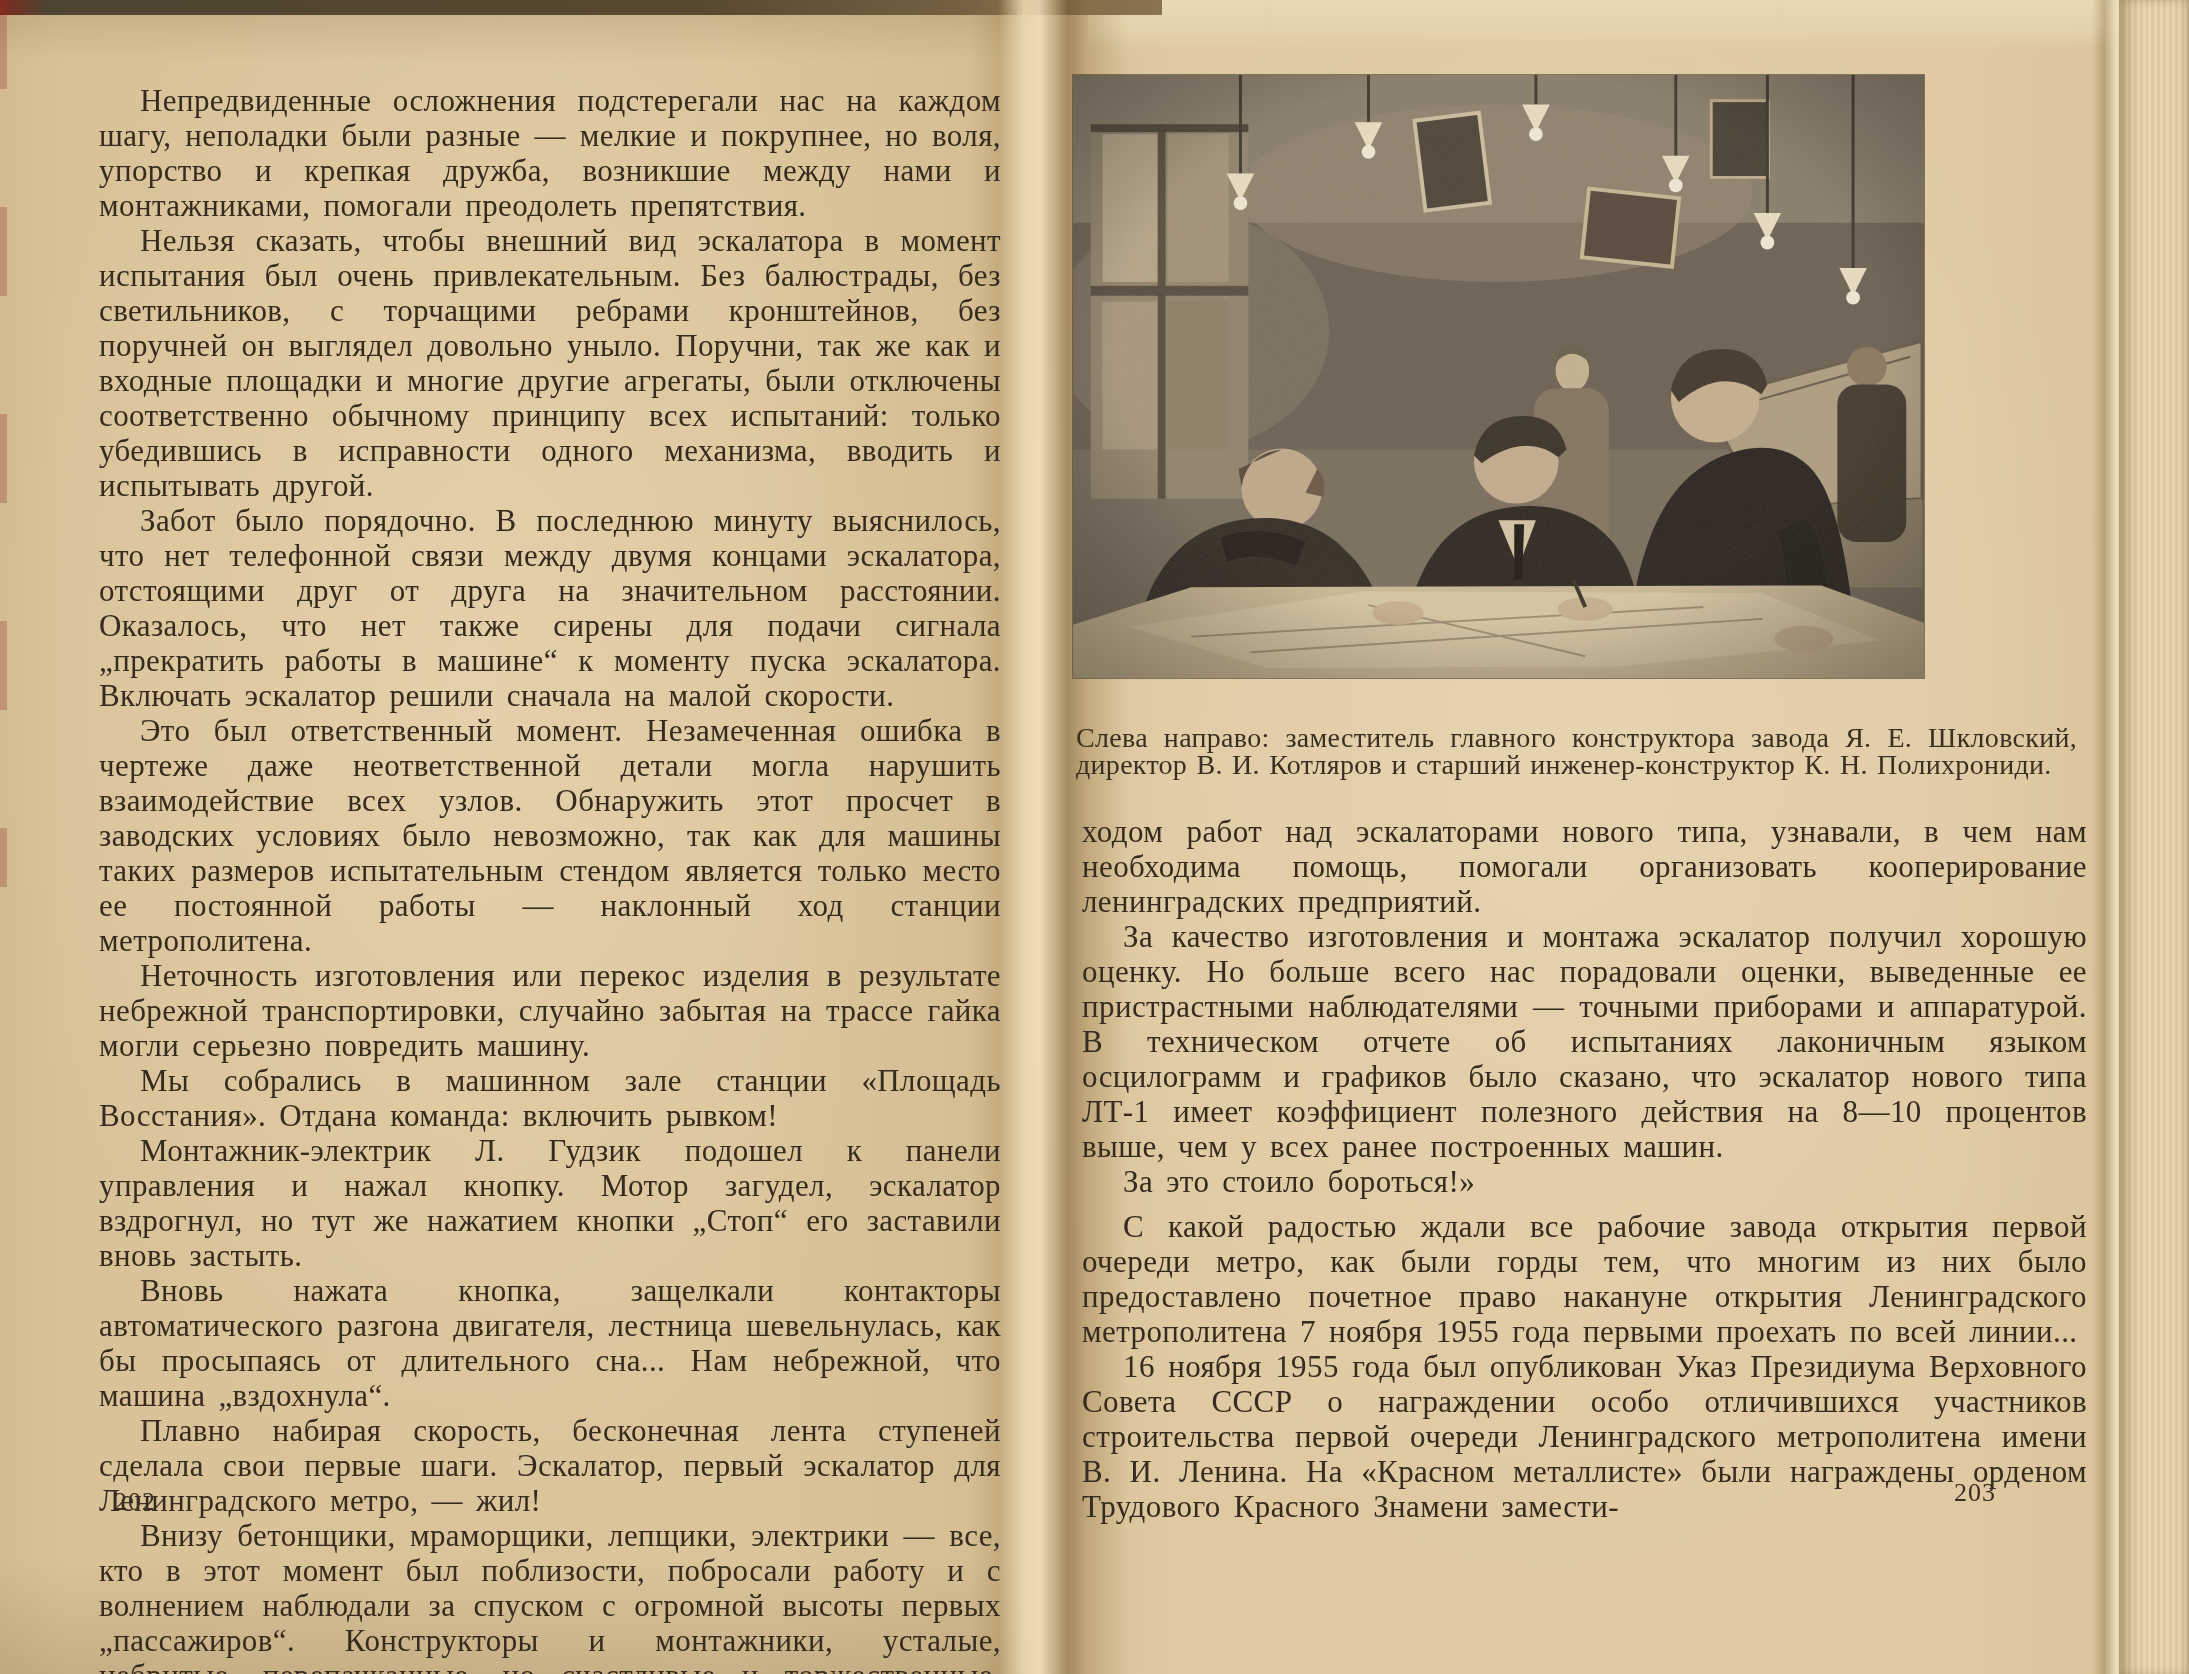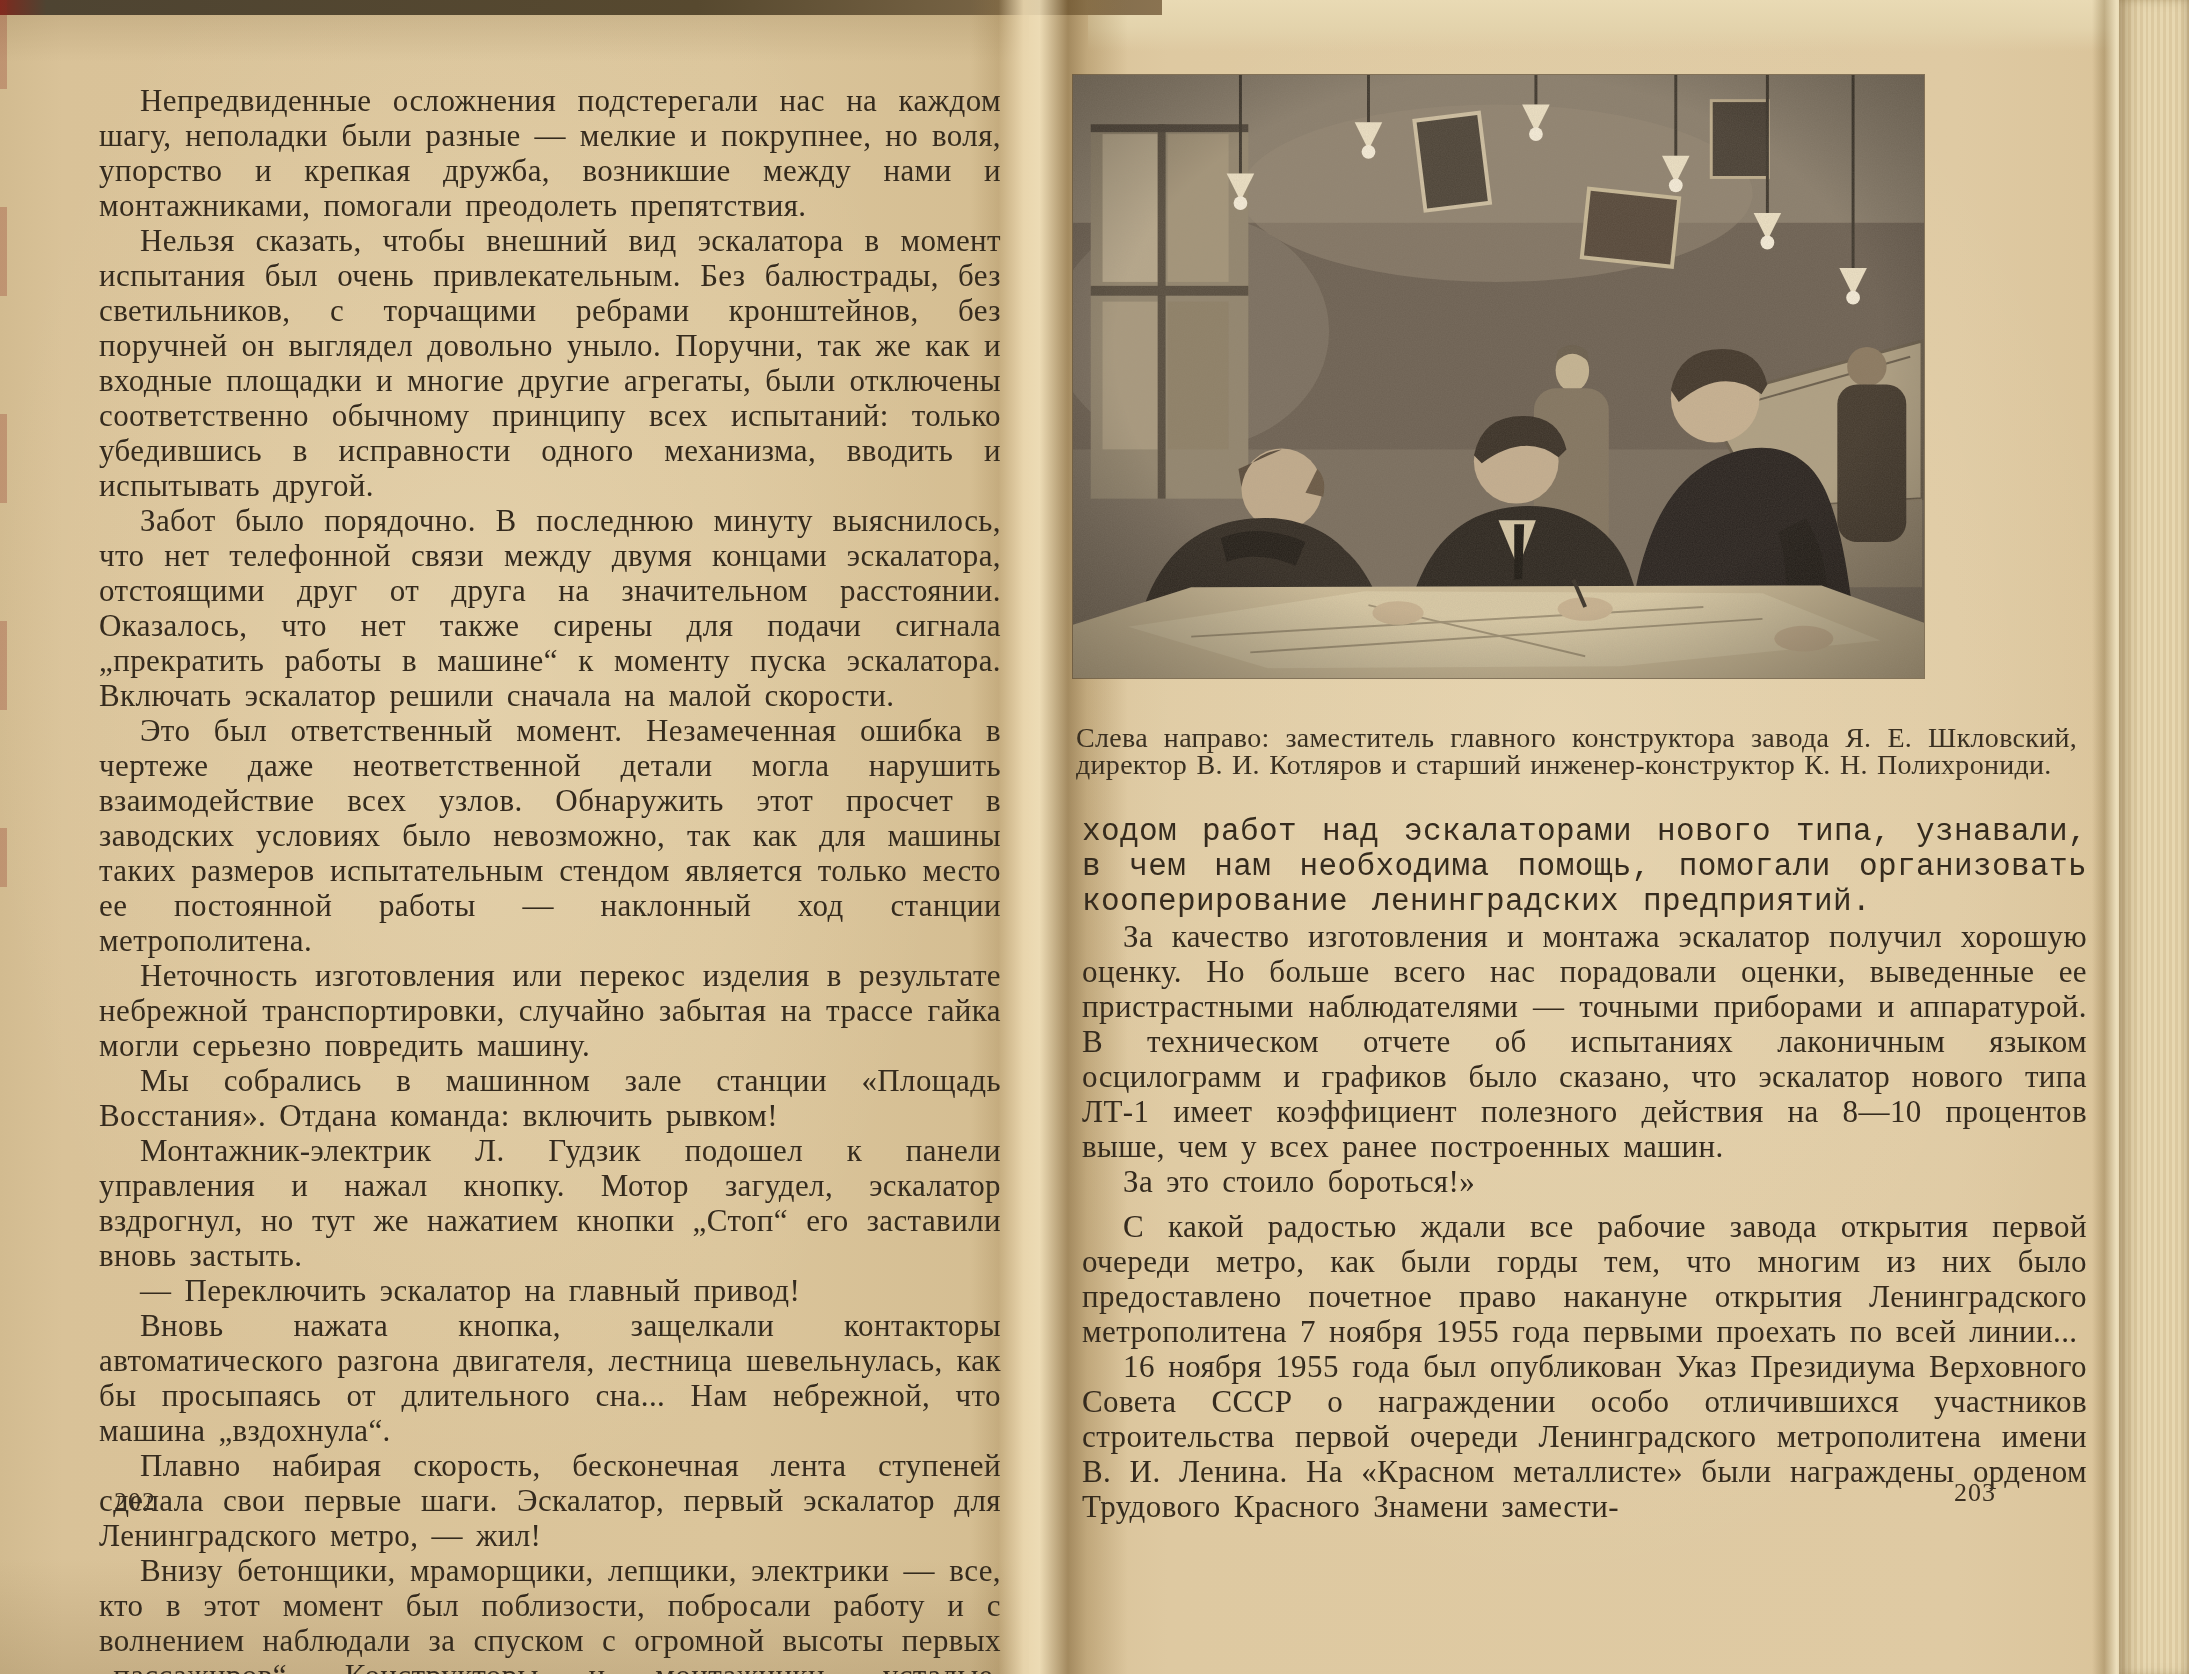--- a/index.html
+++ b/index.html
@@ -63,21 +63,21 @@
   }
   
   .text-block{
     position:absolute;
     font-size:31px;line-height:35px;
     text-align:justify;
     letter-spacing:0.4px;word-spacing:4.9px;
     hyphens:auto;
   }
   .text-block p{margin:0;text-indent:41px;}
-  .text-block p.no-indent{text-indent:0;font-family:Liberation Mono, monospace;}
+  .text-block p.no-indent{text-indent:0;}
   .text-block p.sect-gap{margin-top:10px;}
   .tb-left{left:99px;top:83px;width:902px;}
   .tb-right{left:1082px;top:814px;width:1005px;}
   .caption{
     position:absolute;left:1076px;top:725px;width:1001px;
     font-size:28px;line-height:26.6px;text-align:justify;
     letter-spacing:0.3px;word-spacing:2px;color:#3a3022;
   }
   .pagenum{position:absolute;font-size:26px;letter-spacing:1px;color:#3a2f21;}
   .pn-left{left:114px;top:1487px;}
@@ -105,21 +105,20 @@
   <div class="fore-edge"></div>
 
   <div class="text-block tb-left">
     <p>Непредвиденные осложнения подстерегали нас на каждом шагу, неполадки были разные — мелкие и покрупнее, но воля, упорство и крепкая дружба, возникшие между нами и монтажниками, помогали преодолеть препятствия.</p>
     <p>Нельзя сказать, чтобы внешний вид эскалатора в момент испытания был очень привлекательным. Без балюстрады, без светильников, с торчащими ребрами кронштейнов, без поручней он выглядел довольно уныло. Поручни, так же как и входные площадки и многие другие агрегаты, были отключены соответственно обычному принципу всех испытаний: только убедившись в исправности одного механизма, вводить и испытывать другой.</p>
     <p>Забот было порядочно. В последнюю минуту выяснилось, что нет телефонной связи между двумя концами эскалатора, отстоящими друг от друга на значительном расстоянии. Оказалось, что нет также сирены для подачи сигнала „прекратить работы в машине“ к моменту пуска эскалатора. Включать эскалатор решили сначала на малой скорости.</p>
     <p>Это был ответственный момент. Незамеченная ошибка в чертеже даже неответственной детали могла нарушить взаимодействие всех узлов. Обнаружить этот просчет в заводских условиях было невозможно, так как для машины таких размеров испытательным стендом является только место ее постоянной работы — наклонный ход станции метрополитена.</p>
     <p>Неточность изготовления или перекос изделия в результате небрежной транспортировки, случайно забытая на трассе гайка могли серьезно повредить машину.</p>
     <p>Мы собрались в машинном зале станции «Площадь Восстания». Отдана команда: включить рывком!</p>
     <p>Монтажник-электрик Л. Гудзик подошел к панели управления и нажал кнопку. Мотор загудел, эскалатор вздрогнул, но тут же нажатием кнопки „Стоп“ его заставили вновь застыть.</p>
-    <p>— Переключить эскалатор на главный привод!</p>
     <p>Вновь нажата кнопка, защелкали контакторы автоматического разгона двигателя, лестница шевельнулась, как бы просыпаясь от длительного сна... Нам небрежной, что машина „вздохнула“.</p>
     <p>Плавно набирая скорость, бесконечная лента ступеней сделала свои первые шаги. Эскалатор, первый эскалатор для Ленинградского метро, — жил!</p>
     <p>Внизу бетонщики, мраморщики, лепщики, электрики — все, кто в этот момент был поблизости, побросали работу и с волнением наблюдали за спуском с огромной высоты первых „пассажиров“. Конструкторы и монтажники, усталые, небритые, перепачканные, но счастливые и торжественные, стояли плечом к плечу на плавно бегущих вниз ступенях.</p>
     <p>Несколько раз директора завода, меня, руководителей производства приглашали в горком и обком партии, интересовались</p>
   </div>
   <div class="pagenum pn-left">202</div>
 
   <figure class="photo">
     <svg viewBox="0 0 864 612" preserveAspectRatio="none">
       <defs>

